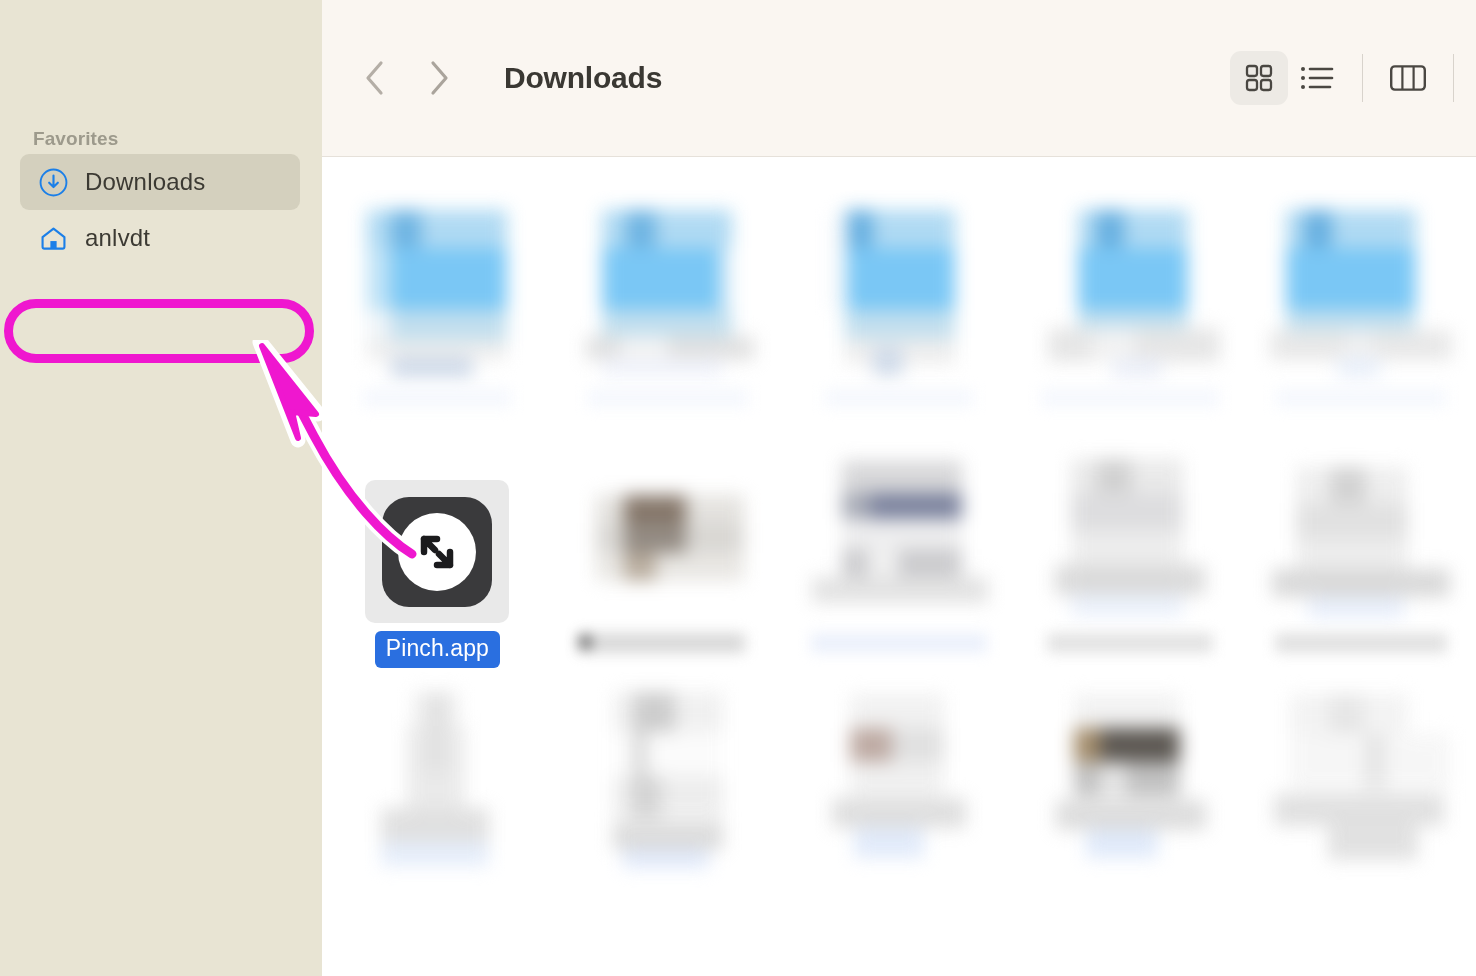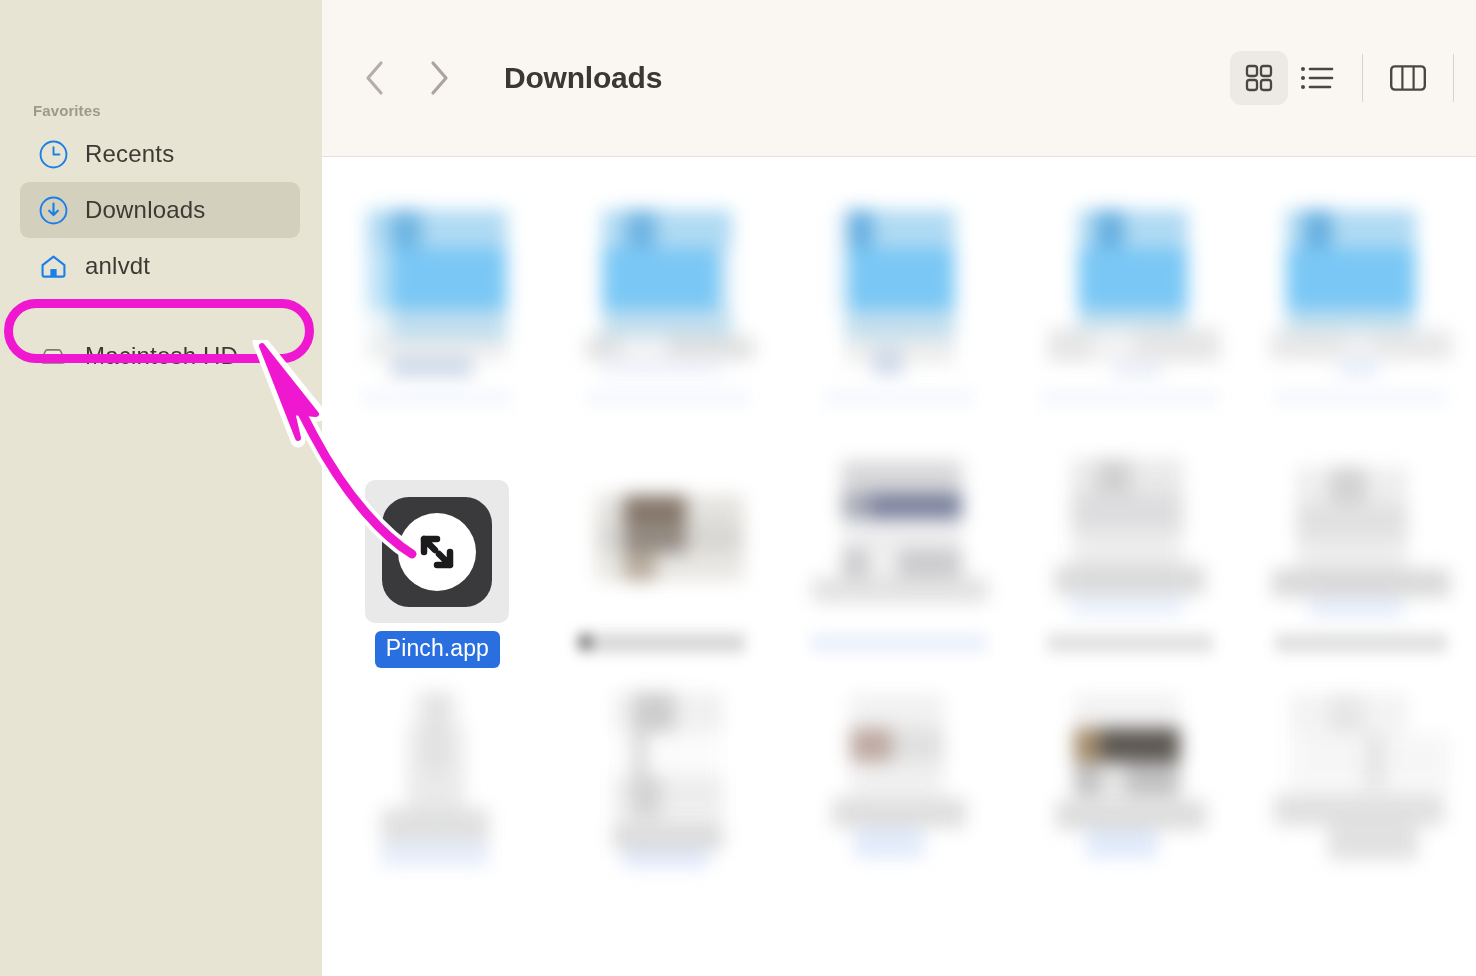--- a/index.html
+++ b/index.html
@@ -18,27 +18,28 @@
   
   .sidebar {
     position: relative;
     width: 322px; height: 976px;
     background: #e8e4d3;
     flex: 0 0 322px;
     padding-top: 96px;
     overflow: hidden;
   }
   .sb-section-title {
-    font-size: 15px;
+    font-size: 19px;
     font-weight: bold;
     color: #9d9a8c;
     padding: 0 0 0 33px;
     letter-spacing: 0.1px;
     height: 30px;
     line-height: 30px;
+    margin-top: 28px;
   }
   .sb-item {
     display: flex;
     align-items: center;
     height: 56px;
     margin: 0 22px 0 20px;
     padding-left: 18px;
     border-radius: 9px;
     gap: 17px;
   }
@@ -175,29 +176,20 @@
 <body>
 
 <div id="app">
 
   <div class="sidebar">
 
     <div class="sb-section-title">Favorites</div>
 
 
 
-    <div class="sb-item">
-      <span class="sb-icon">
-        <svg width="29" height="29" viewBox="0 0 26 26">
-          <circle cx="13" cy="13" r="11.6" fill="none" stroke="#1b7fe8" stroke-width="1.7"></circle>
-          <path d="M13 6.4V13h5.3" fill="none" stroke="#1b7fe8" stroke-width="1.7" stroke-linecap="round" stroke-linejoin="round"></path>
-        </svg>
-      </span>
-      <span class="sb-label">Recents</span>
-    </div>
 
 
 
     <div class="sb-item selected">
       <span class="sb-icon">
         <svg width="29" height="29" viewBox="0 0 26 26">
           <circle cx="13" cy="13" r="11.6" fill="none" stroke="#1b7fe8" stroke-width="1.7"></circle>
           <path d="M13 6.7v10.2M9.1 13.2 13 17.1l3.9-3.9" fill="none" stroke="#1b7fe8" stroke-width="1.9" stroke-linecap="round" stroke-linejoin="round"></path>
         </svg>
       </span>
@@ -211,35 +203,20 @@
           <rect x="10.2" y="15.3" width="5.6" height="6.8" fill="#1b7fe8"></rect>
         </svg>
       </span>
       <span class="sb-label">anlvdt</span>
     </div>
 
     <div class="sb-gap"></div>
 
 
 
-    <div class="sb-item">
-      <span class="sb-icon">
-        <svg width="30" height="30" viewBox="0 0 28 28">
-          <path d="M3.3 17.3 6.8 9.6a2.2 2.2 0 0 1 2-1.3h10.4a2.2 2.2 0 0 1 2 1.3l3.5 7.7v1.5a1.6 1.6 0 0 1-1.6 1.6H4.9a1.6 1.6 0 0 1-1.6-1.6z" fill="#ecead9" stroke="#7d7a6c" stroke-width="1.5" stroke-linejoin="round"></path>
-          <path d="M3.3 17.3h21.4" stroke="#7d7a6c" stroke-width="1.3" fill="none"></path>
-          <g fill="#7d7a6c">
-            <rect x="9.6" y="18.1" width="1.3" height="1.6"></rect>
-            <rect x="11.8" y="18.1" width="1.3" height="1.6"></rect>
-            <rect x="14" y="18.1" width="1.3" height="1.6"></rect>
-            <rect x="16.2" y="18.1" width="1.3" height="1.6"></rect>
-          </g>
-        </svg>
-      </span>
-      <span class="sb-label">Macintosh HD</span>
-    </div>
   </div>
 
   <div class="main">
 
     <div class="toolbar">
       <div class="nav-btns">
         <div class="nav-btn">
           <svg width="22" height="38" viewBox="0 0 22 38">
             <path d="M17 4 4 19l13 15" fill="none" stroke="#b4aea6" stroke-width="3.2" stroke-linecap="round" stroke-linejoin="round"></path>
           </svg>

